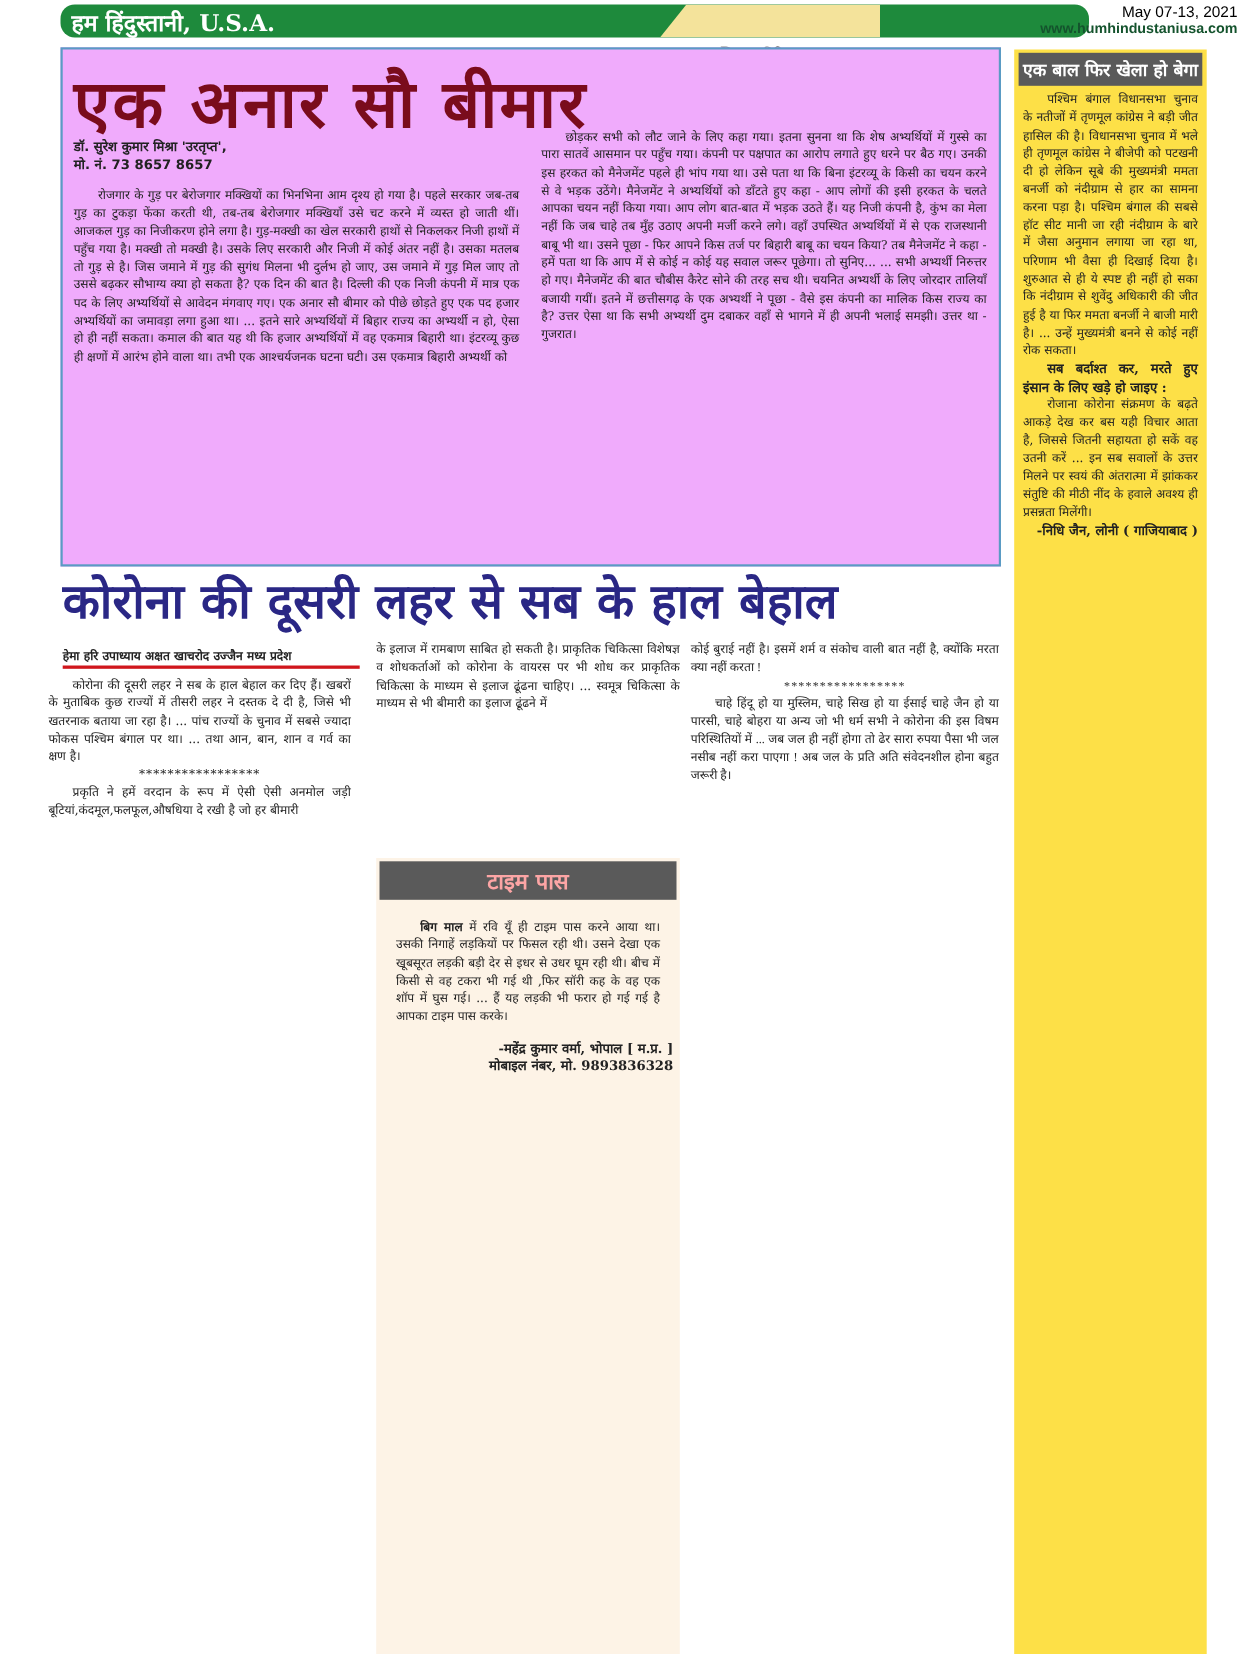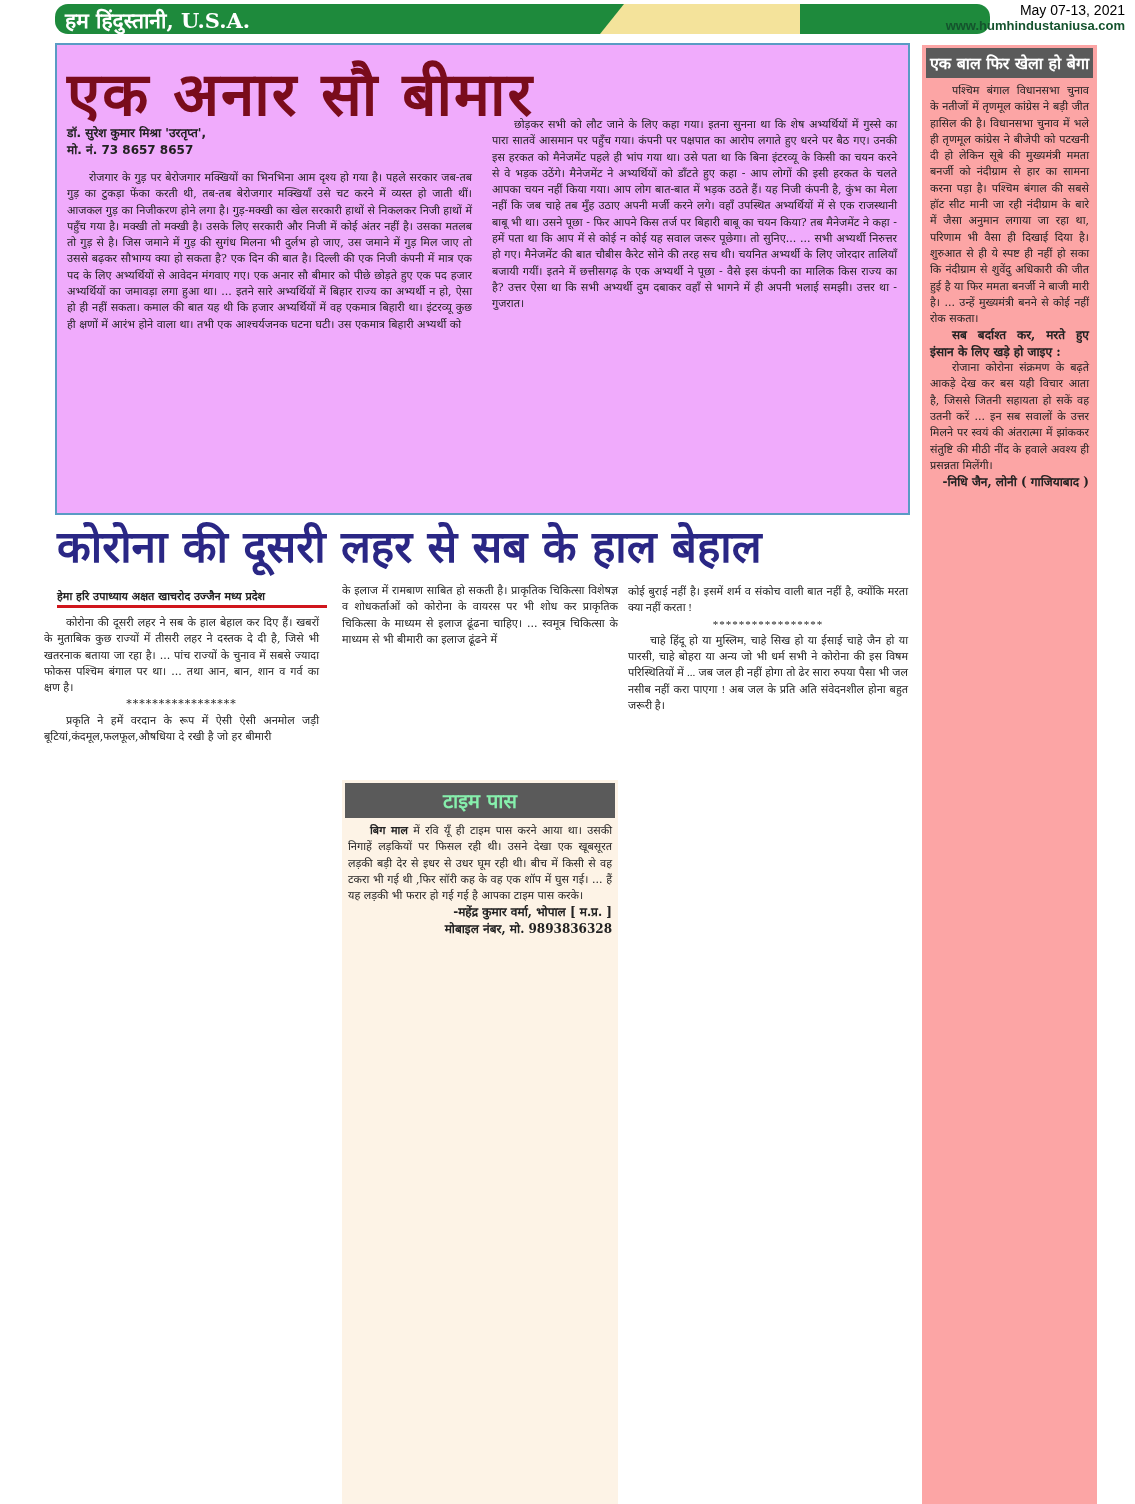--- a/index.html
+++ b/index.html
@@ -8,31 +8,31 @@
   .mast-title{position:absolute;left:10px;top:2px;color:#fff;font-weight:bold;font-size:21px;font-family:"DejaVu Serif",serif;}
   .page-tab{position:absolute;left:545px;top:0;width:200px;height:30px;background:#f4e39b;clip-path:polygon(12% 0,100% 0,100% 100%,0 100%);}
   .page-label{position:absolute;left:600px;top:3px;font-weight:bold;font-size:17px;color:#111;font-family:Liberation Serif, serif;margin-top:32px;}
   .date{position:absolute;right:10px;top:2px;color:#000000;font-size:14px;font-family:"Liberation Sans",sans-serif;}
   .site{position:absolute;right:10px;top:18px;color:#14532d;font-size:13px;font-weight:bold;font-family:"Liberation Sans",sans-serif;}
   .art1{position:absolute;left:55px;top:43px;width:855px;height:472px;border:2px solid #5a9bc4;box-sizing:border-box;background:#f0abfc;}
   .h1{position:absolute;left:10px;top:6px;font-size:60px;font-weight:bold;color:#7a0c1c;font-family:"DejaVu Sans",sans-serif;letter-spacing:2px;}
   .byline1{position:absolute;left:10px;top:80px;font-weight:bold;font-size:12px;line-height:17px;}
   .col{position:absolute;font-size:11px;line-height:16.3px;text-align:justify;font-family:"DejaVu Serif",serif;}
   .col p{margin:0;text-indent:22px;}
-  .sidebar{position:absolute;left:922px;top:45px;width:175px;height:1459px;background:#fca5a5;}
+  .sidebar{position:absolute;left:922px;top:45px;width:175px;height:1459px;background:#fde047;}
   .side-head{background:#5a5a5a;color:#fff;font-weight:bold;font-size:16px;text-align:center;padding:4px 0;margin:3px 4px;}
   .side-body{padding:2px 8px;font-size:11px;line-height:16.3px;text-align:justify;font-family:"DejaVu Serif",serif;}
   .side-body p{margin:0;text-indent:22px;}
   .h2{position:absolute;left:57px;top:515px;font-size:44px;font-weight:bold;color:#2a2785;}
   .byline2{position:absolute;left:57px;top:588px;font-weight:bold;font-size:11px;}
   .redline{position:absolute;left:57px;top:605px;width:270px;height:3px;background:#d0161c;}
   .timepass{position:absolute;left:342px;top:780px;width:276px;height:724px;background:#fdf3e6;}
-  .tp-head{background:#5a5a5a;color:#86efac;font-weight:bold;font-size:20px;text-align:center;padding:4px 0;margin:3px;}
+  .tp-head{background:#5a5a5a;color:#fca5a5;font-weight:bold;font-size:20px;text-align:center;padding:4px 0;margin:3px;}
   .tp-body{padding:2px 6px;font-size:11px;line-height:16.3px;text-align:justify;font-family:"DejaVu Serif",serif;}
-  .tp-body p{margin:0;text-indent:22px;}
+  .tp-body p{margin:12px;text-indent:22px;}
   .sig{font-weight:bold;text-align:right;font-size:12px;}
   .stars{text-align:center;letter-spacing:1px;}
 </style>
 </head>
 <body>
 
 <div class="masthead">
   <span class="mast-title">हम हिंदुस्तानी, U.S.A.</span>
   <div class="page-tab"></div>
   <span class="page-label">Page 38</span>

